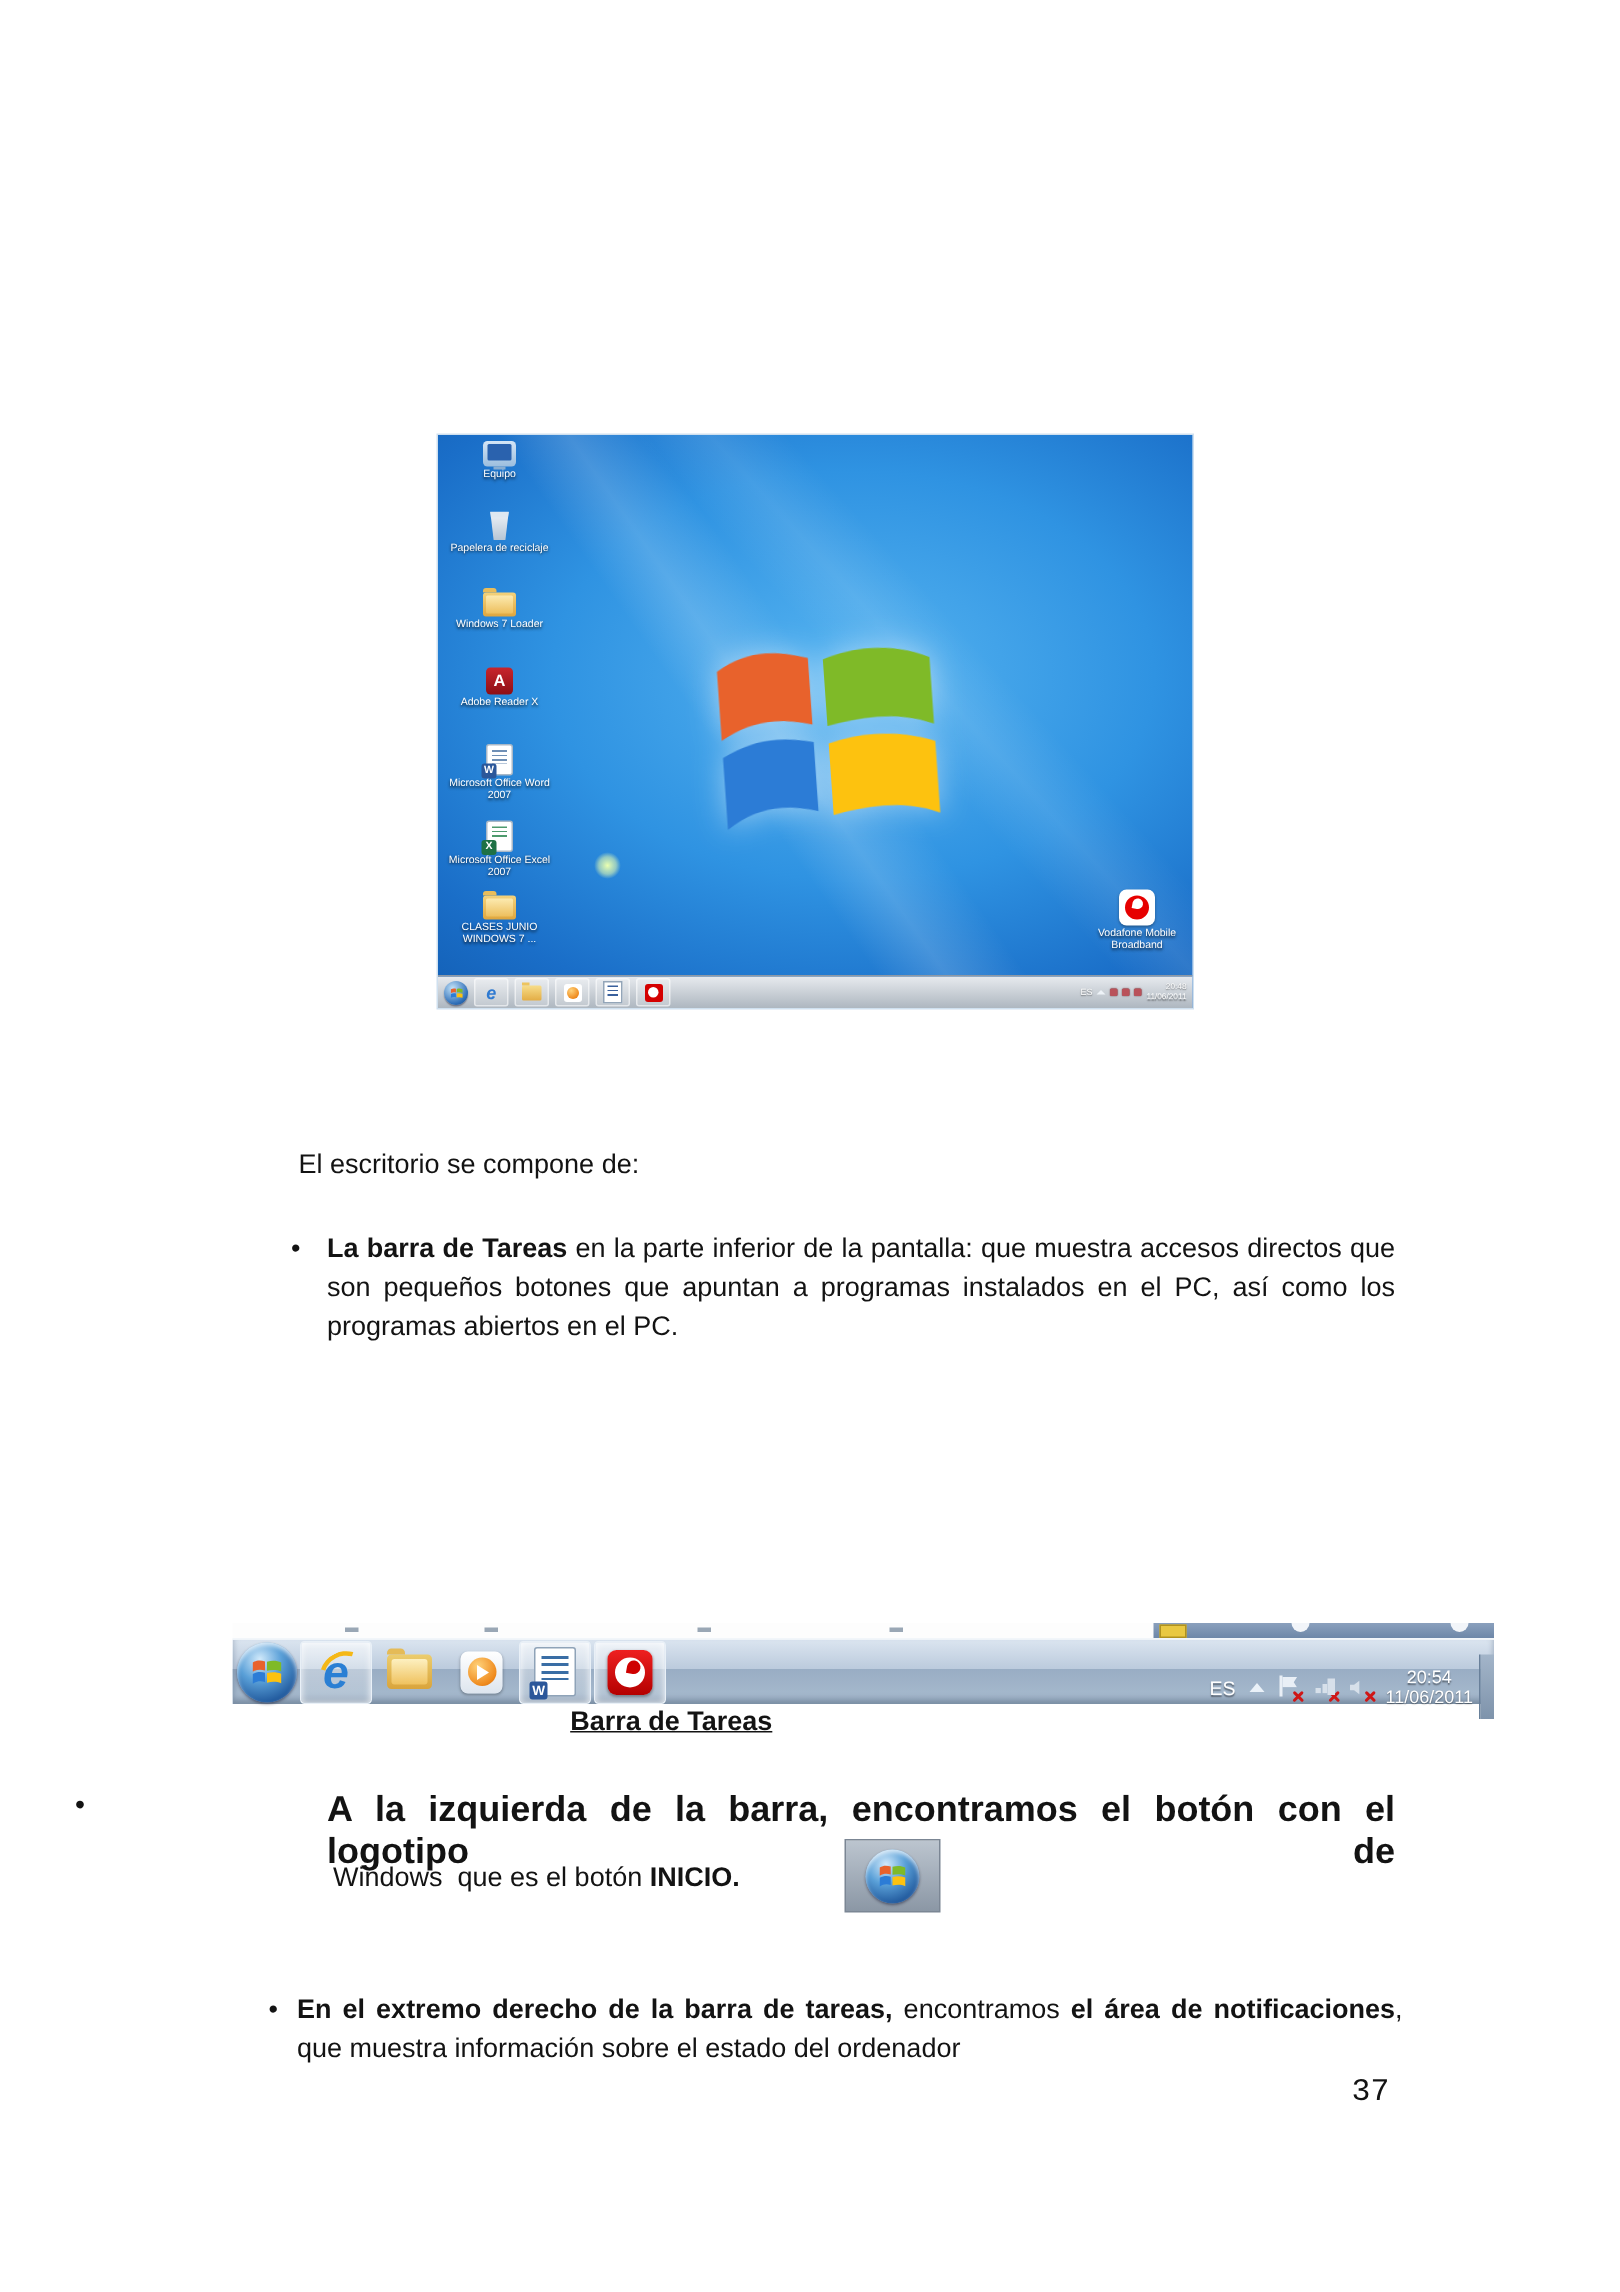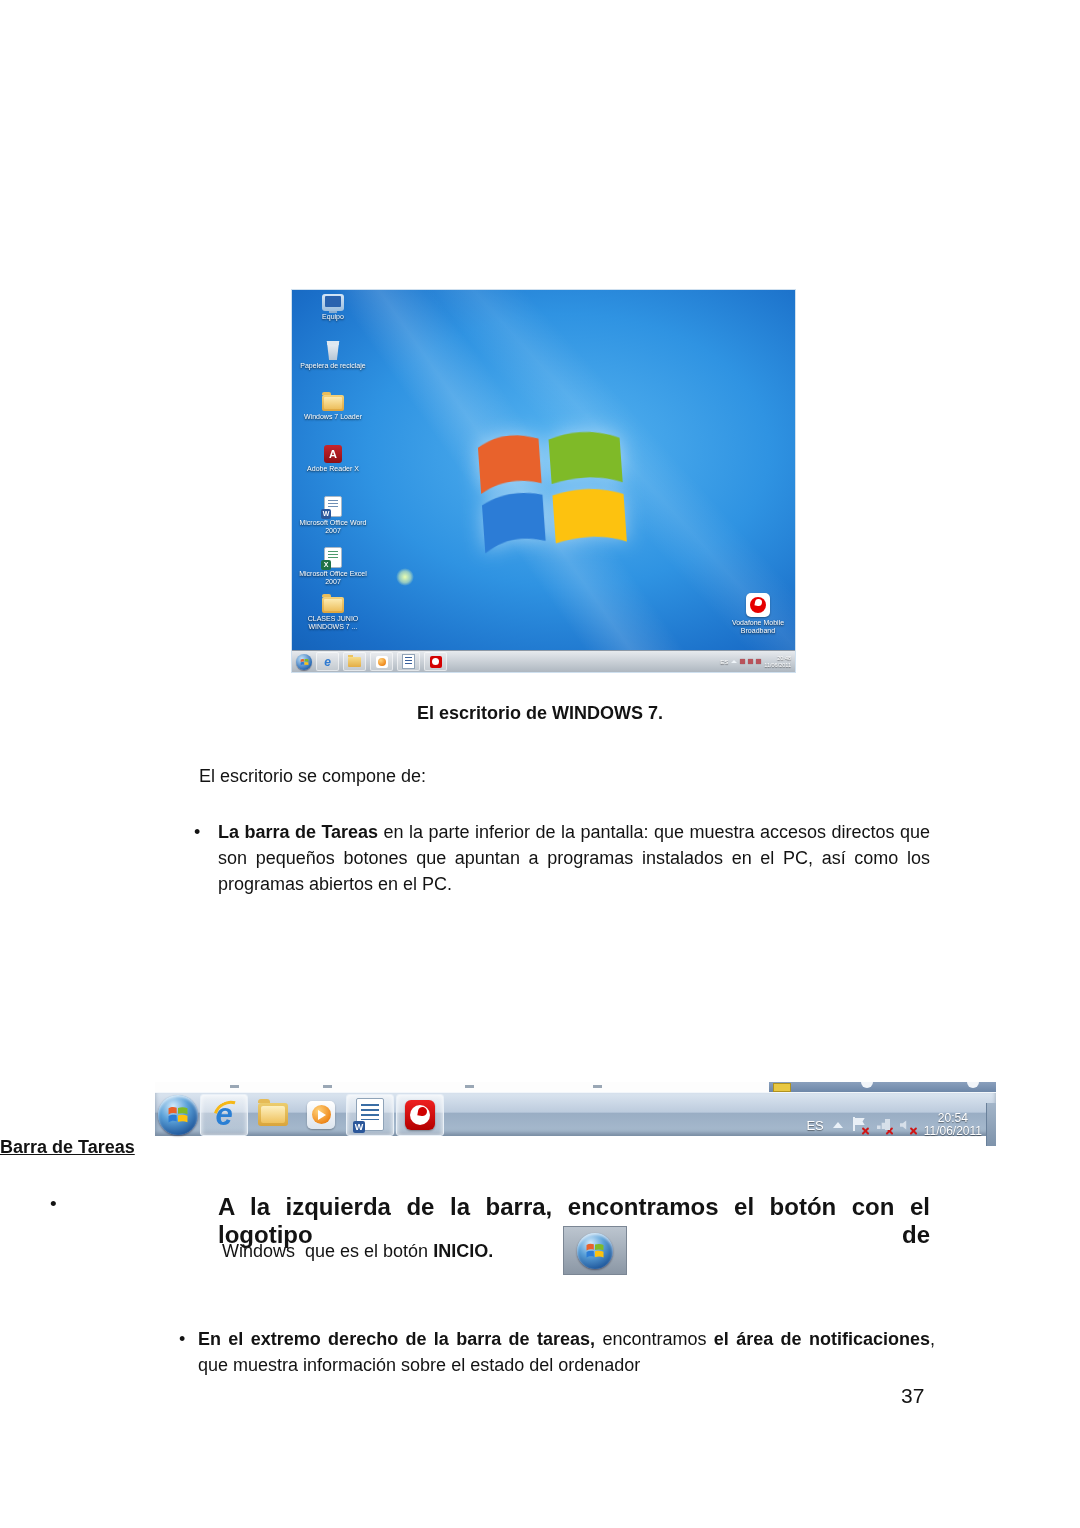--- a/index.html
+++ b/index.html
@@ -76,33 +76,33 @@
   .mt-dot{width:5px;height:5px;border-radius:1px;background:#b9525a;box-shadow:0 0 1px #5c2a2e;}
   .mt-caret{width:0;height:0;border-left:3px solid transparent;border-right:3px solid transparent;border-bottom:3px solid #eef3f8;}
   .mt-time{font-size:5.5px;line-height:6.5px;text-align:right;text-shadow:0 1px 1px rgba(0,0,0,.5);}
 
   
   .caption1{position:absolute;left:0;width:1080px;top:703px;text-align:center;font-size:18px;font-weight:bold;}
   .intro{position:absolute;left:155px;top:766px;font-size:18px;margin-left:44px;}
   .bullets{position:absolute;left:190px;top:819px;width:740px;}
   .bitem{position:relative;padding-left:28px;text-align:justify;font-size:18px;line-height:26px;}
   .bitem::before{content:"\2022";position:absolute;left:4px;top:0;}
-  .caption2{position:absolute;left:0;width:895px;top:1137px;font-size:18px;font-weight:bold;}
+  .caption2{position:absolute;left:0;width:895px;top:1137px;text-align:center;font-size:18px;font-weight:bold;}
   .caption2 span{text-decoration:underline;}
   .big-dot{position:absolute;left:50px;top:1193px;font-size:19px;}
   .big-dot::before{content:"\2022";}
   .inicio-l1{position:absolute;left:218px;top:1193px;width:712px;font-size:24px;font-weight:bold;
     text-align:justify;text-align-last:justify;}
   .inicio-l2{position:absolute;left:222px;top:1241px;font-size:18px;white-space:pre-wrap;}
   .inicio-btn{position:absolute;left:563px;top:1226px;width:62px;height:47px;
     background:linear-gradient(#bcc5cf,#8b97a5);border:1px solid #7b8694;
     display:flex;align-items:center;justify-content:center;}
   .notif{position:absolute;left:175px;top:1326px;width:760px;}
   .notif .bitem{padding-left:23px;}
-  .pagenum{position:absolute;left:901px;top:1384px;font-family:Liberation Sans, sans-serif;font-size:21px;}
+  .pagenum{position:absolute;left:901px;top:1384px;font-family:Liberation Mono, monospace;font-size:21px;}
 
   
   .taskbar-fig{position:absolute;left:155px;top:1082px;width:841px;height:53px;}
   .tb-strip{position:absolute;left:0;top:0;right:0;height:10px;background:#fdfdfd;}
   .strip-mark{position:absolute;top:3px;width:9px;height:3px;background:#9aa7b5;}
   .tb-strip-right{position:absolute;left:614px;top:0;width:227px;height:10px;
     background:linear-gradient(#8aa0bd,#6d87a8);}
   .tb-chip{position:absolute;left:4px;top:1px;width:16px;height:7px;background:#e9c842;border:1px solid #b0921f;}
   .tb-notch{position:absolute;top:0;width:12px;height:6px;background:#f2f5f9;border-radius:0 0 12px 12px;}
   .tb-bar{position:absolute;left:0;top:10px;right:0;height:43px;
@@ -246,21 +246,20 @@
         <span class="mt-dot"></span>
         <span class="mt-dot"></span>
         <span class="mt-time">
           <span>20:48</span><br>
           <span>11/06/2011</span>
         </span>
       </div>
     </div>
   </div>
 
-  <div class="caption1">El escritorio de WINDOWS 7.</div>
   <div class="intro">El escritorio se compone de:</div>
 
   <div class="bullets">
     <div class="bitem"><span class="b">La barra de Tareas</span><span> en la parte inferior de la pantalla: que muestra accesos directos que son pequeños botones que apuntan a programas instalados en el PC, así como los programas abiertos en el PC.</span></div>
   </div>
 
   <div class="taskbar-fig">
     <div class="tb-strip">
       <span class="strip-mark" style="left:75px"></span>
       <span class="strip-mark" style="left:168px"></span>

